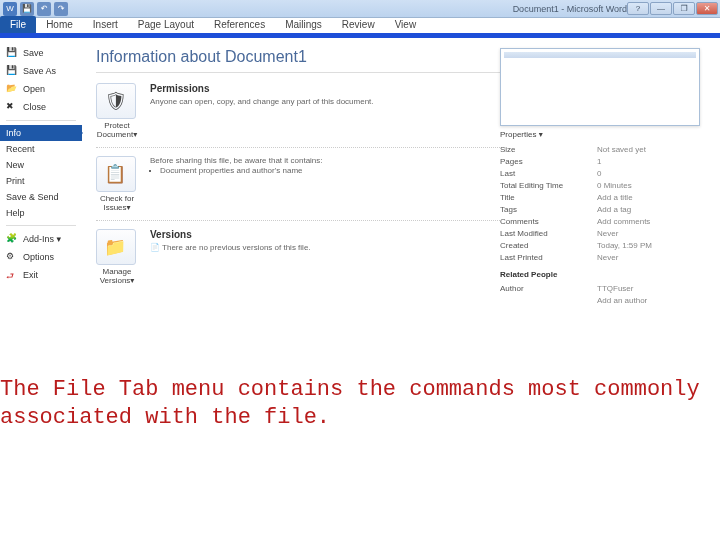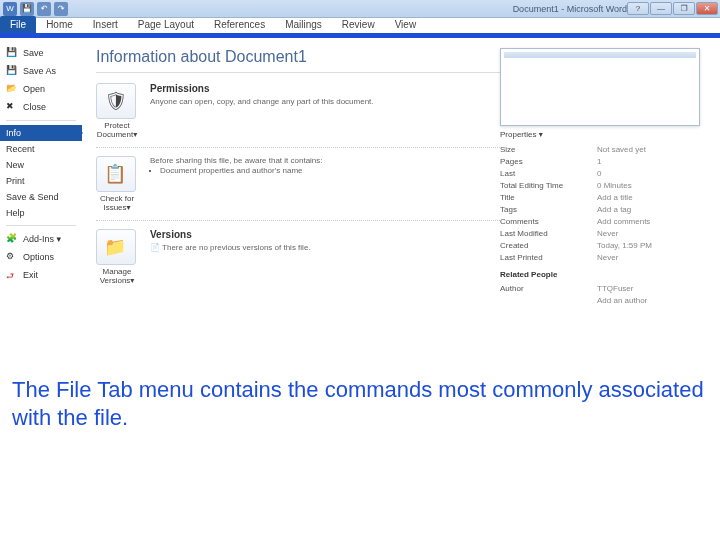--- a/index.html
+++ b/index.html
@@ -35,21 +35,21 @@
 .sec-p li{margin-left:10px;list-style:square}
 .col-right{width:206px}
 .preview{width:200px;height:78px;border:1px solid #a9bfd8;background:#fff;box-shadow:0 1px 3px rgba(0,0,0,.15);position:relative}
 .preview::before{content:"";position:absolute;top:3px;left:3px;right:3px;height:6px;background:linear-gradient(#dce8f5,#cad9ed)}
 .props{font-size:8px;margin-top:4px}
 .props-h{color:#444;margin-bottom:6px}
 .prow{display:flex;margin-bottom:3px}
 .pk{width:97px;color:#555}
 .pv{color:#888}
 .psec{font-size:8px;color:#333;font-weight:bold;margin:8px 0 5px}
-.caption{padding:8px 12px 0;font-size:22px;font-family:Liberation Sans, sans-serif;line-height:1.28;color:#1d4ed8}
+.caption{padding:8px 0 0;font-size:22px;font-family:Liberation Mono, monospace;line-height:1.28;color:#b91c1c}
 </style>
 </head>
 <body>
 
 <div class="titlebar">
   <div class="qat">
     <span class="qat-icon">W</span>
     <span class="qat-icon" style="background:#6a8fc4">💾</span>
     <span class="qat-icon" style="background:#6a8fc4">↶</span>
     <span class="qat-icon" style="background:#6a8fc4">↷</span>

